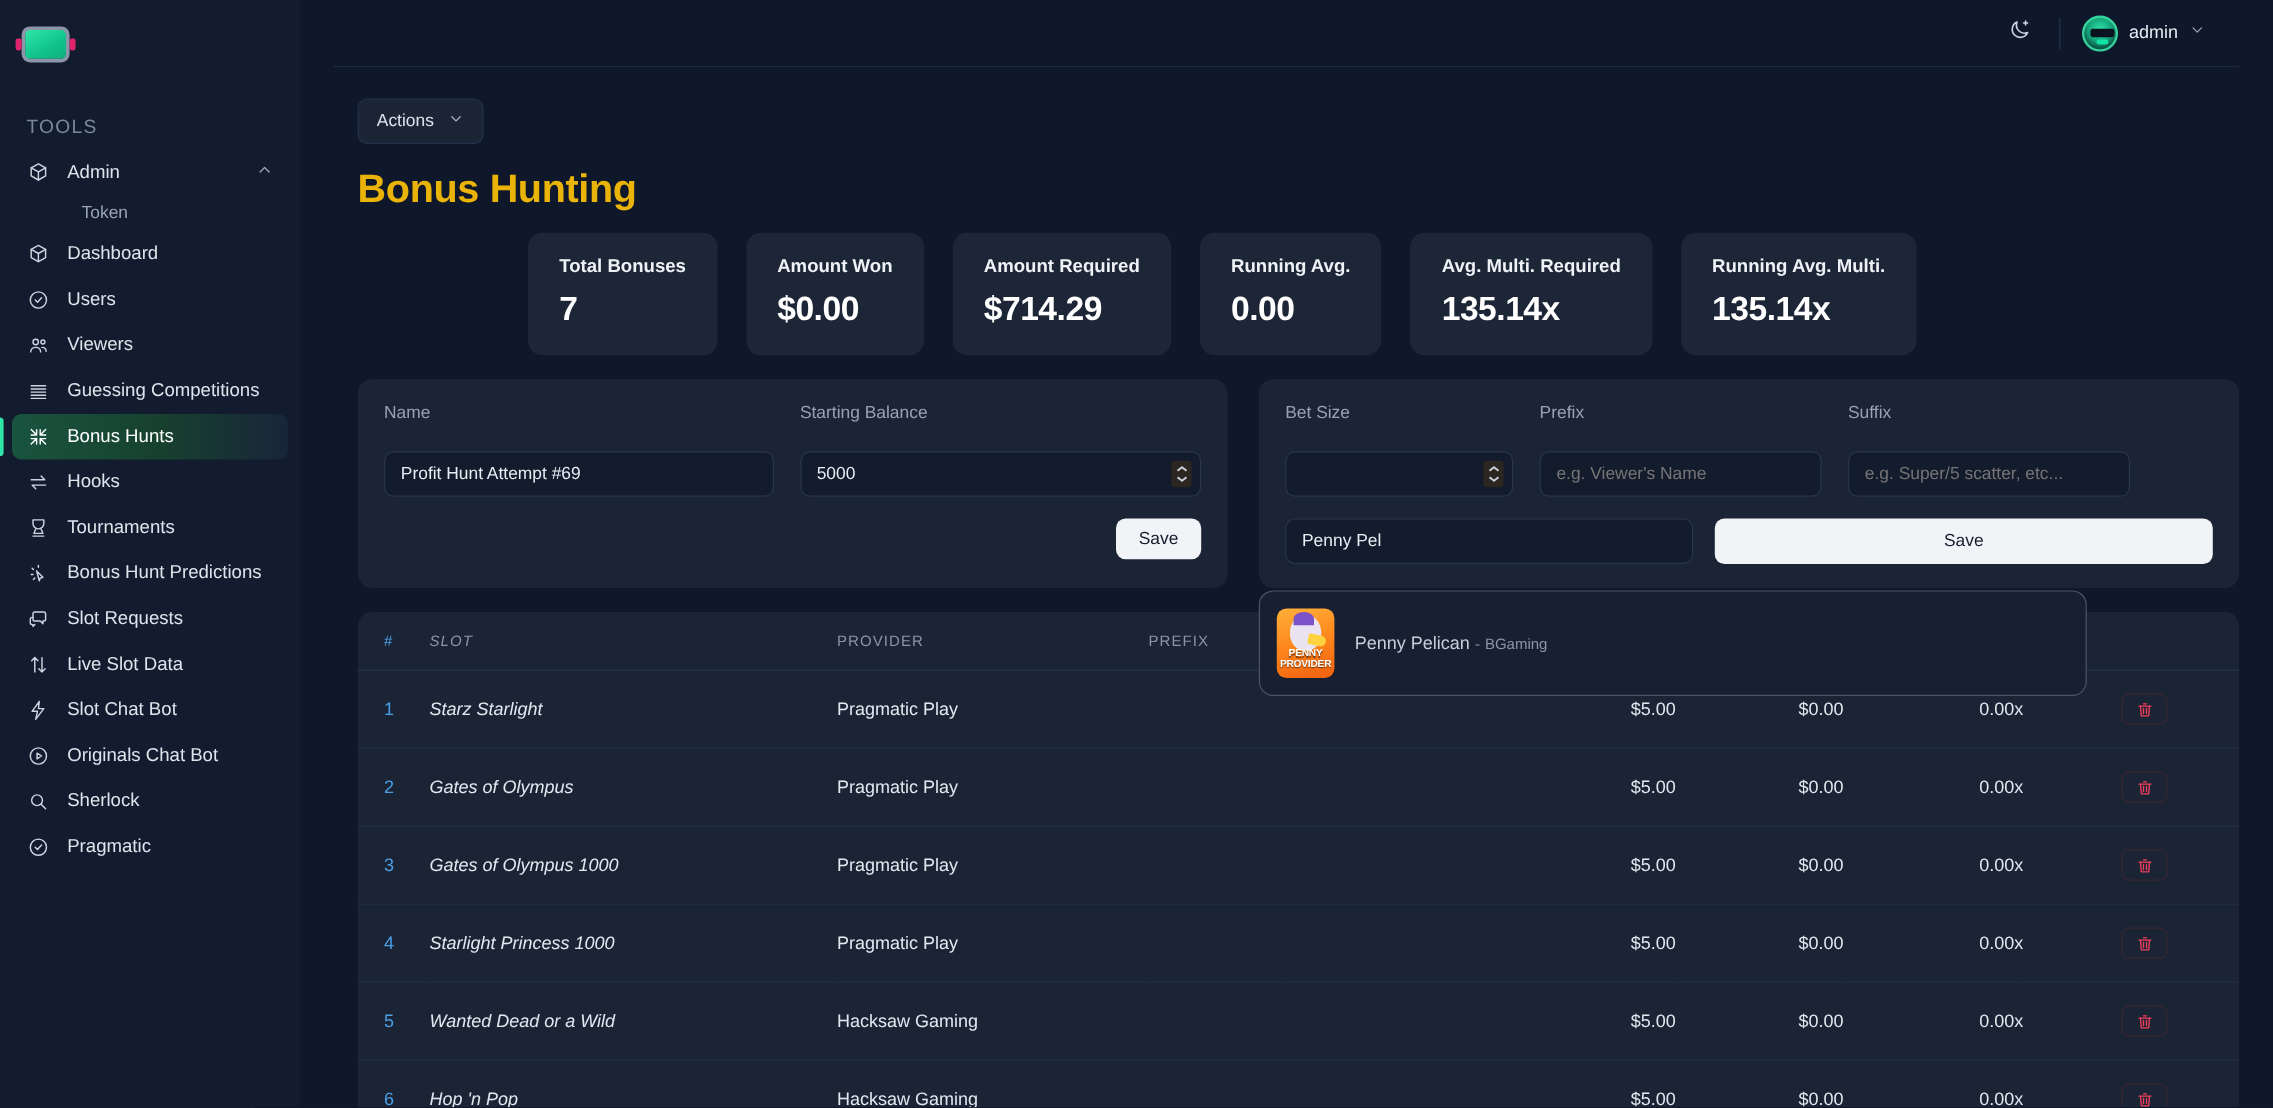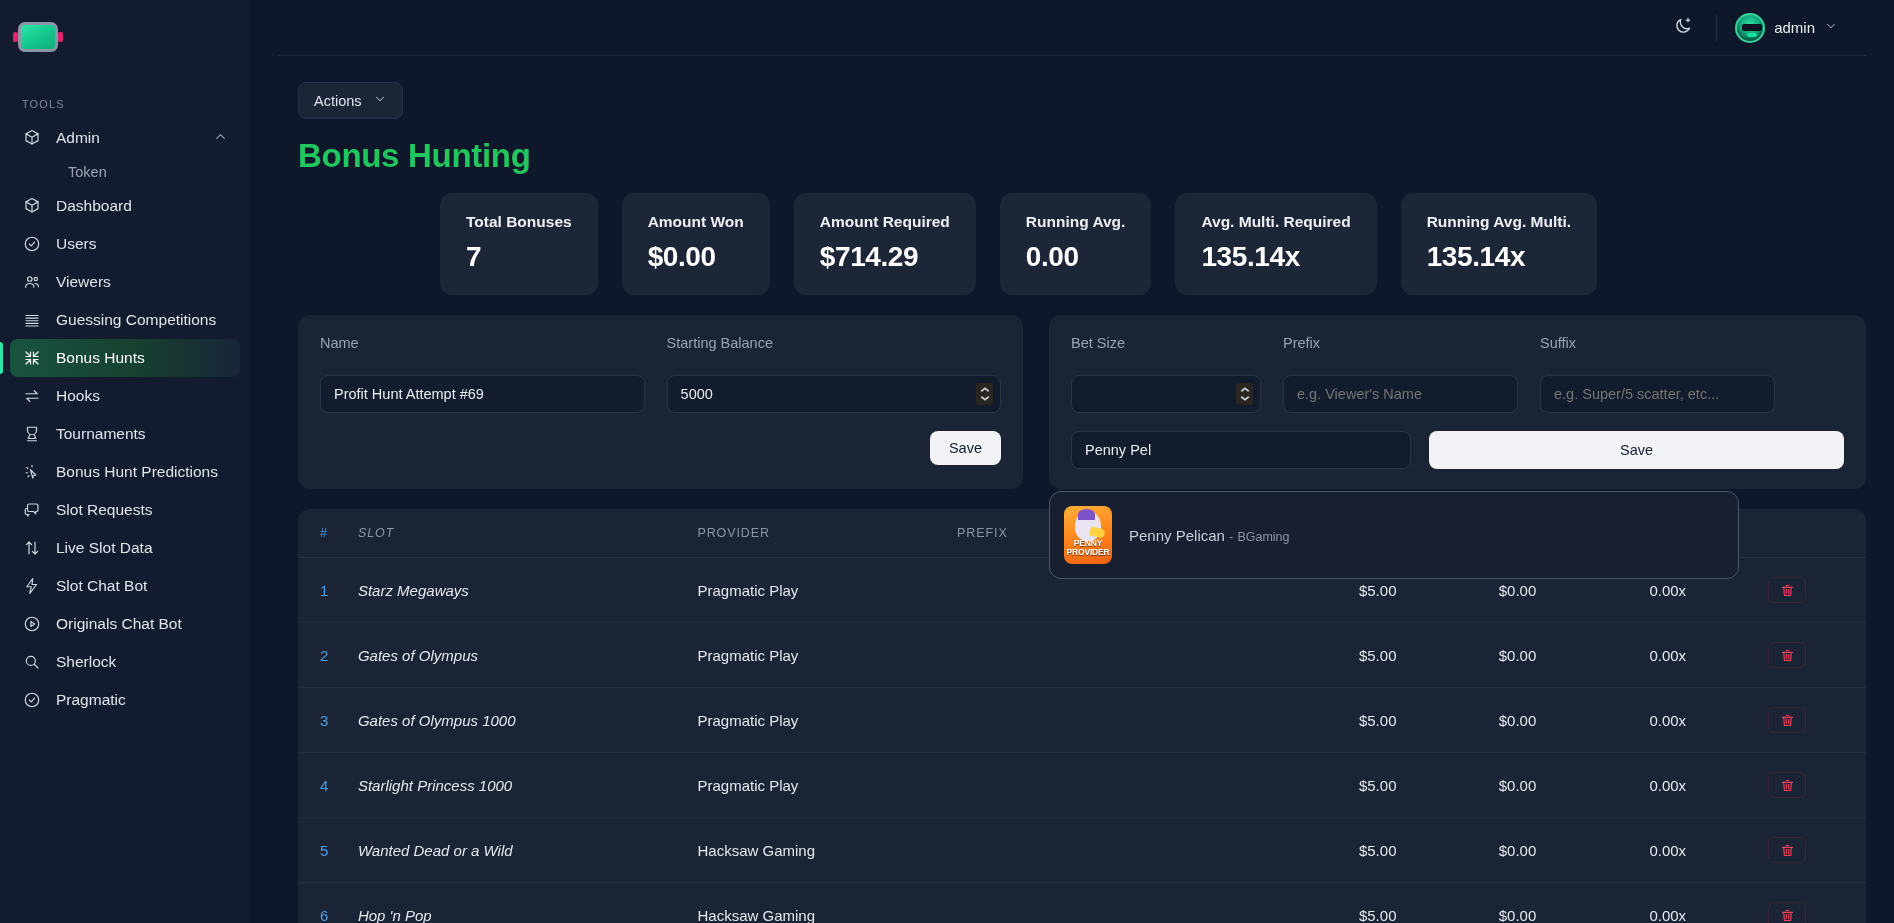--- a/index.html
+++ b/index.html
@@ -27,21 +27,21 @@
     position: relative;
   }
   .logo::before, .logo::after {
     content:""; position:absolute; top:7px; width:5px; height:10px;
     background:#e0246b; border-radius:2px;
   }
   .logo::before { left:-8px; }
   .logo::after { right:-8px; }
 
   .tools-label {
-    font-size: 11px; letter-spacing: 1.1px; color: #7b8798;
+    font-size: 16px; letter-spacing: 1.1px; color: #7b8798;
     padding: 30px 0 9px 22px; font-weight: 400;
   }
   .nav { display:flex; flex-direction:column; gap:0; padding: 0 10px; }
   .nav-item {
     display:flex; align-items:center; gap: 14px;
     height: 38px; padding: 0 12px; border-radius: 8px;
     color: #dfe4ec; font-size: 15.5px; cursor: pointer;
     position: relative;
   }
   .nav-item.active {
@@ -91,21 +91,21 @@
 
   .content { flex:1; padding: 26px 28px 0 48px; overflow:hidden; }
 
   .actions-btn {
     display:inline-flex; align-items:center; gap:11px;
     background:#1b2536; border:1px solid #25314a; border-radius:8px;
     color:#dfe4ec; font-size:14.5px; padding: 9px 15px; cursor:pointer;
   }
   .actions-btn svg { width:14px; height:14px; stroke:#aeb7c5; fill:none; stroke-width:1.8; }
 
-  .page-title { font-size:33px; font-weight:700; color:#22c55e; margin: 18px 0 0 0; letter-spacing:-0.3px; }
+  .page-title { font-size:33px; font-weight:700; color:#eab308; margin: 18px 0 0 0; letter-spacing:-0.3px; }
 
   
   .stats { display:flex; gap:24px; margin-top: 18px; padding-left: 142px; }
   .stat-card {
     background:#1d2636; border-radius:12px; padding: 20px 26px 22px 26px;
     min-width: 120px; flex: 0 0 auto;
   }
   .stat-label { font-size:15.5px; color:#eef1f6; font-weight:700; white-space:nowrap; }
   .stat-value { font-size:28px; font-weight:700; color:#ffffff; margin-top:10px; letter-spacing:-0.4px; }
 
@@ -521,21 +521,21 @@
               <th class="c-prefix">PREFIX</th>
               <th class="c-bet"></th>
               <th class="c-won"></th>
               <th class="c-multi"></th>
               <th class="c-act"></th>
             </tr>
           </thead>
           <tbody>
             <tr>
               <td class="c-num">1</td>
-              <td class="c-slot">Starz Megaways</td>
+              <td class="c-slot">Starz Starlight</td>
               <td class="c-prov">Pragmatic Play</td>
               <td class="c-prefix"></td>
               <td class="c-bet">$5.00</td>
               <td class="c-won">$0.00</td>
               <td class="c-multi">0.00x</td>
               <td class="c-act">
                 <span class="trash-btn">
                   <svg viewBox="0 0 24 24">
                       <path d="M4 7h16M10 4h4M6 7l1 13h10l1-13M10 10v7M14 10v7"></path>
                     </svg>

